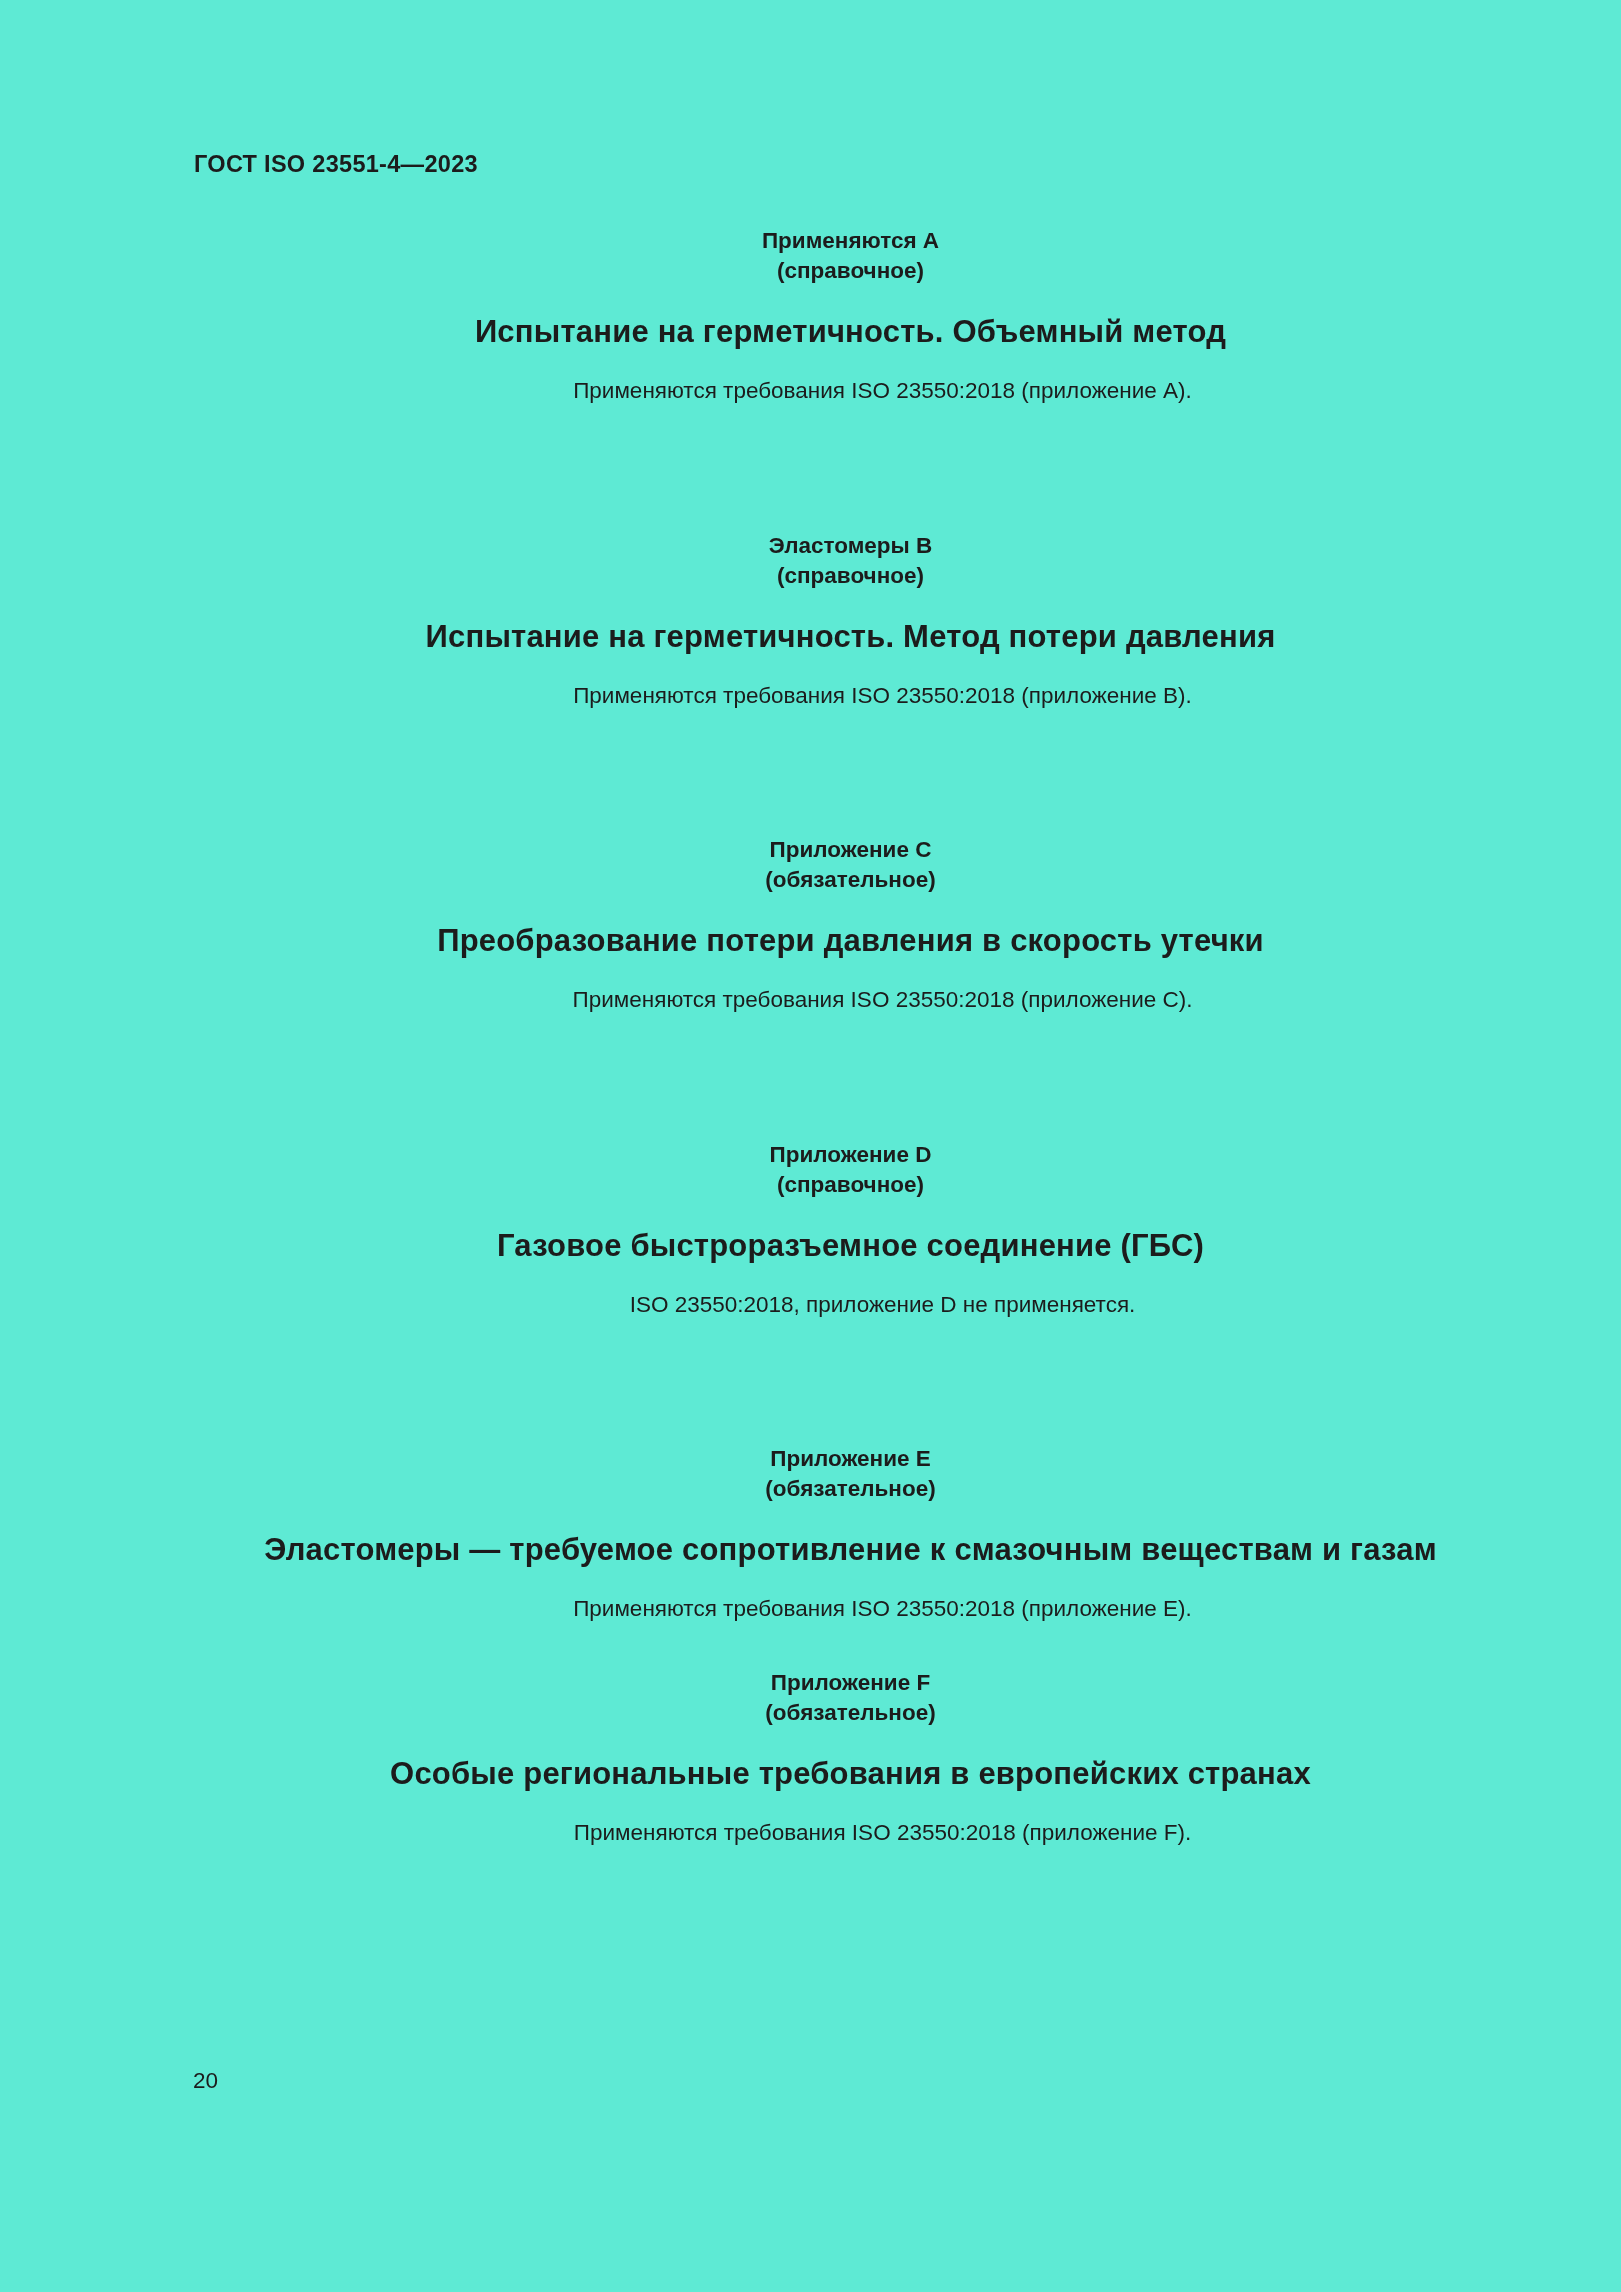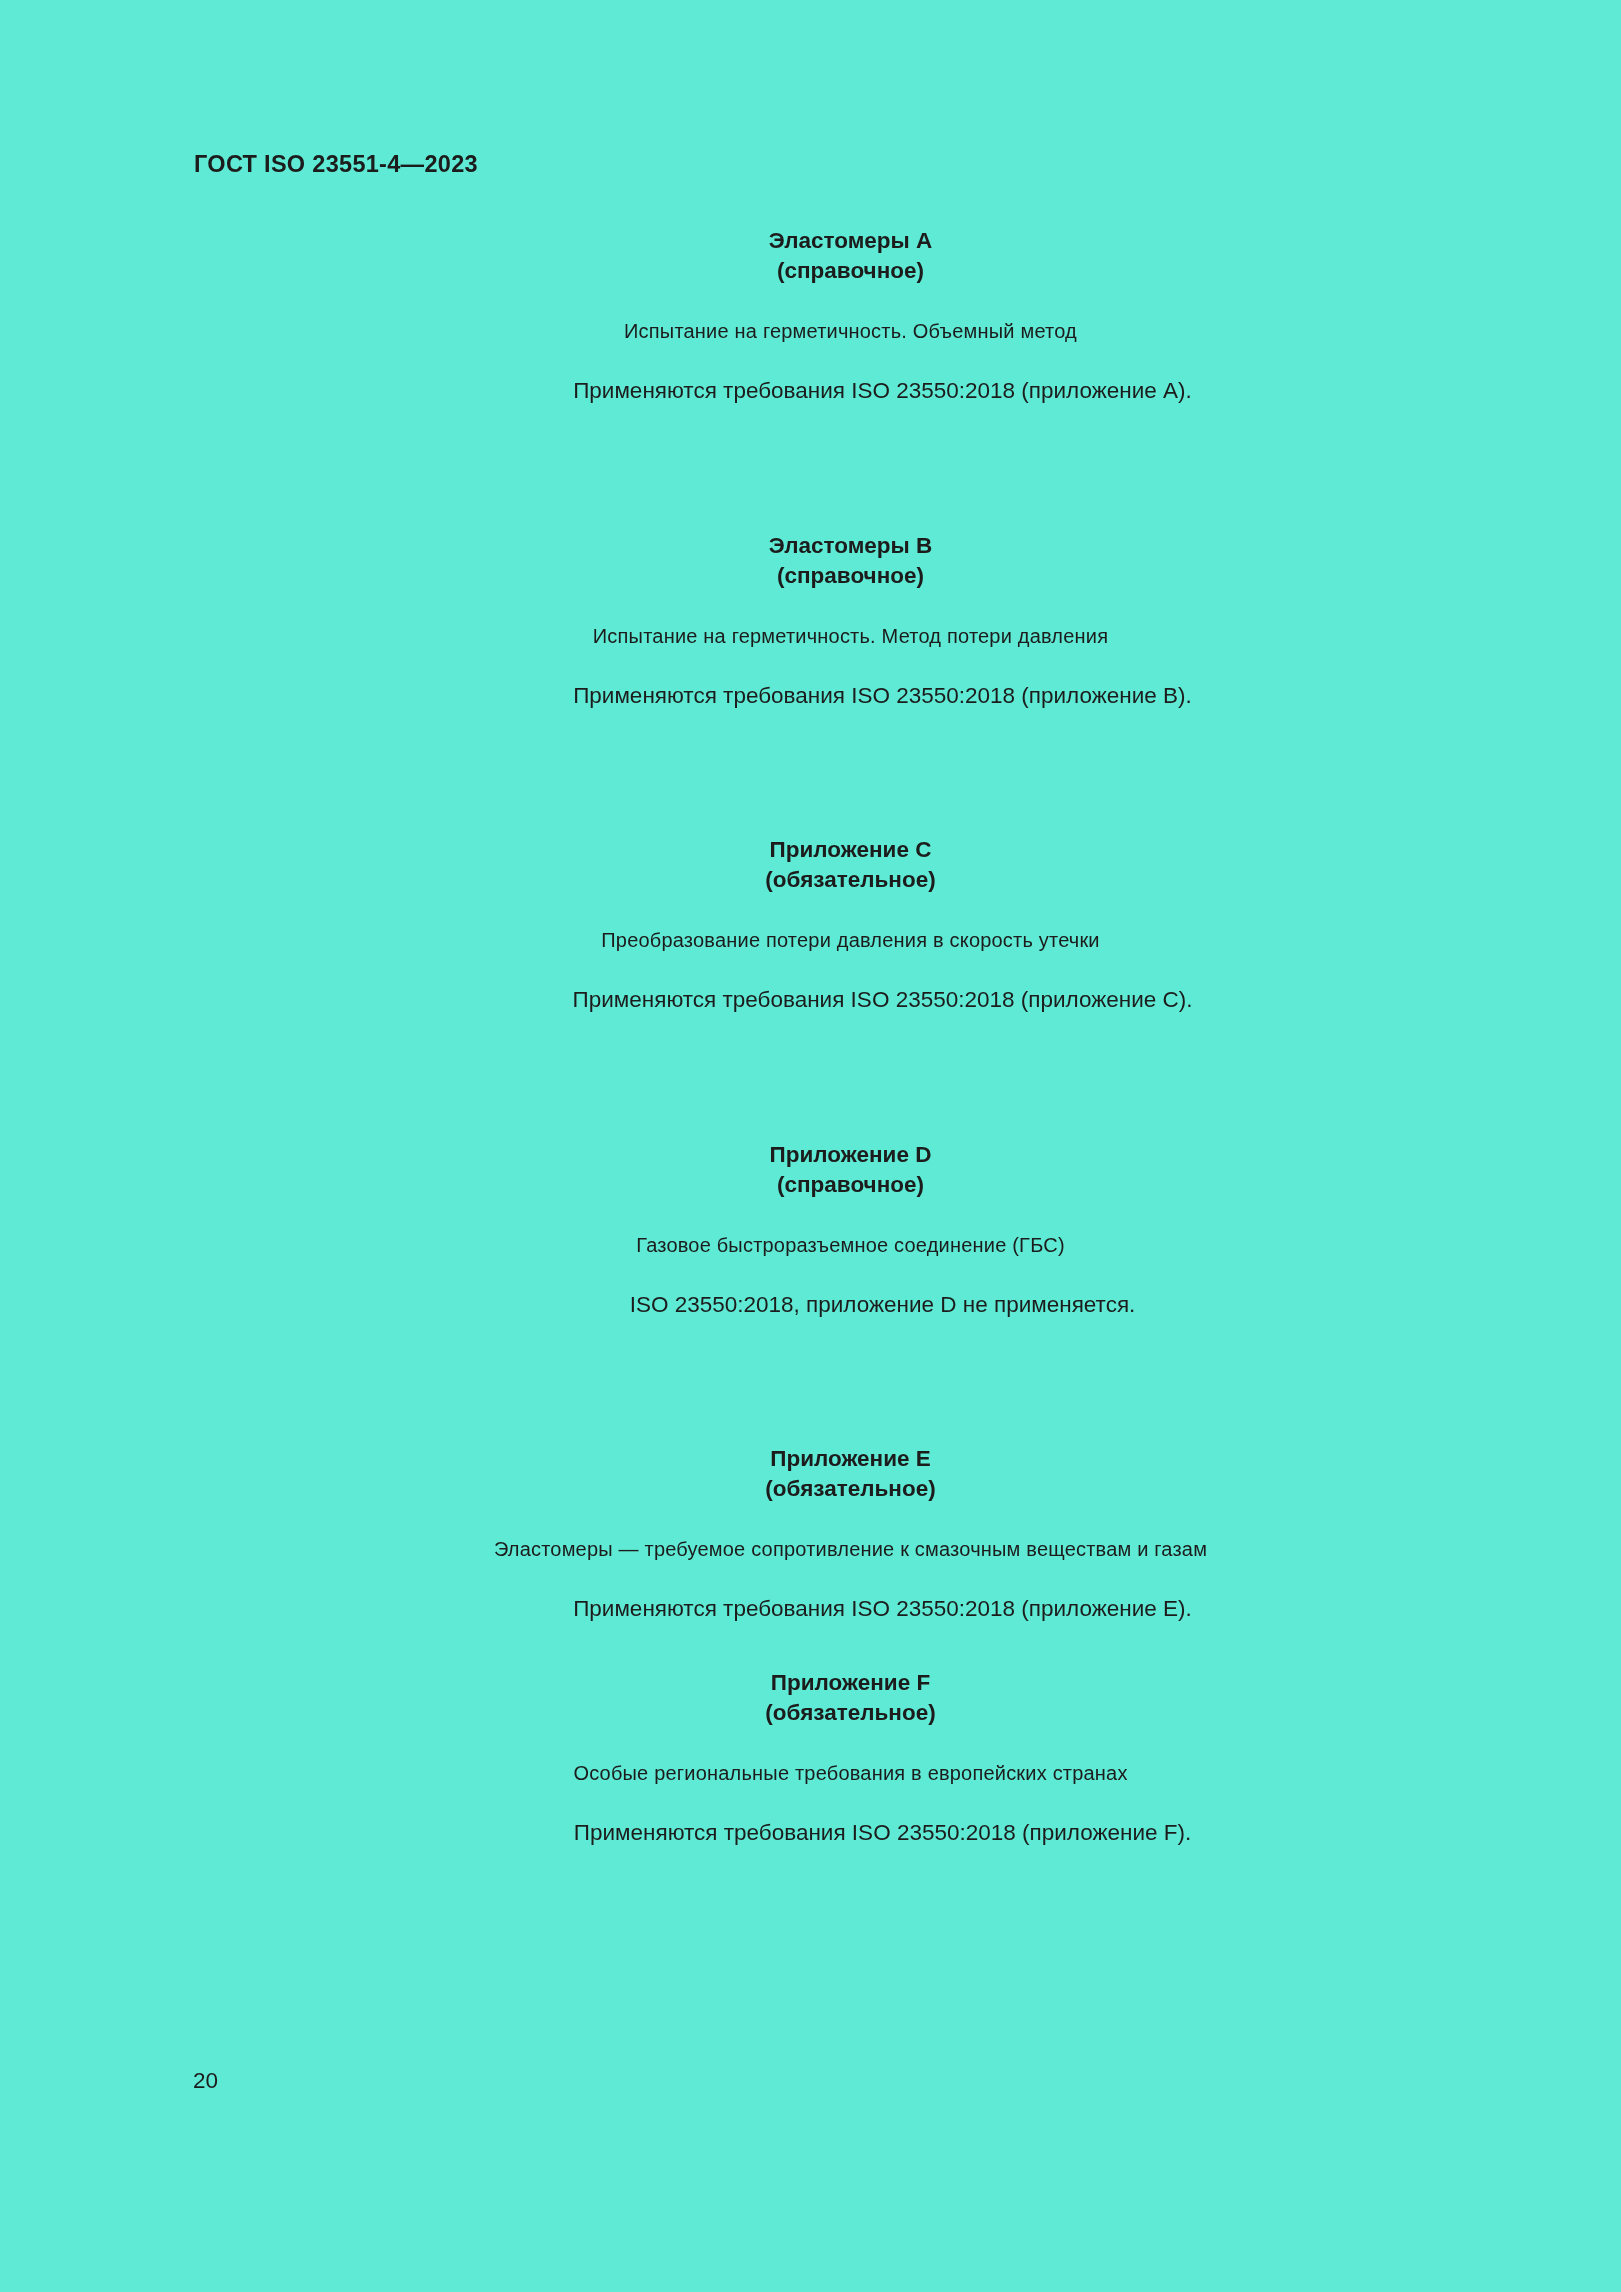--- a/index.html
+++ b/index.html
@@ -34,22 +34,22 @@
   }
   .annex-head {
     text-align: center;
     font-size: 22.5px;
     font-weight: bold;
     line-height: 30px;
   }
   .annex-title {
     margin: 29px 0 0 0;
     text-align: center;
-    font-size: 20px;
-    font-weight: normal;
+    font-size: 31px;
+    font-weight: bold;
     line-height: 33px;
     letter-spacing: 0.2px;
   }
   .annex-body {
     margin: 28px 0 0 0;
     font-size: 22.5px;
     font-weight: normal;
     line-height: 30px;
     text-indent: 64px;
     text-align: center;
@@ -64,21 +64,21 @@
 </style>
 </head>
 <body>
 
 <div class="page">
 
   <div class="doc-header">ГОСТ ISO 23551-4—2023</div>
 
   <section class="annex" style="top:226px">
     <div class="annex-head">
-      <div>Эластомеры А</div>
+      <div>Применяются А</div>
       <div>(справочное)</div>
     </div>
     <h2 class="annex-title">Испытание на герметичность. Объемный метод</h2>
     <p class="annex-body">Применяются требования ISO 23550:2018 (приложение А).</p>
   </section>
 
   <section class="annex" style="top:531px">
     <div class="annex-head">
       <div>Эластомеры В</div>
       <div>(справочное)</div>

